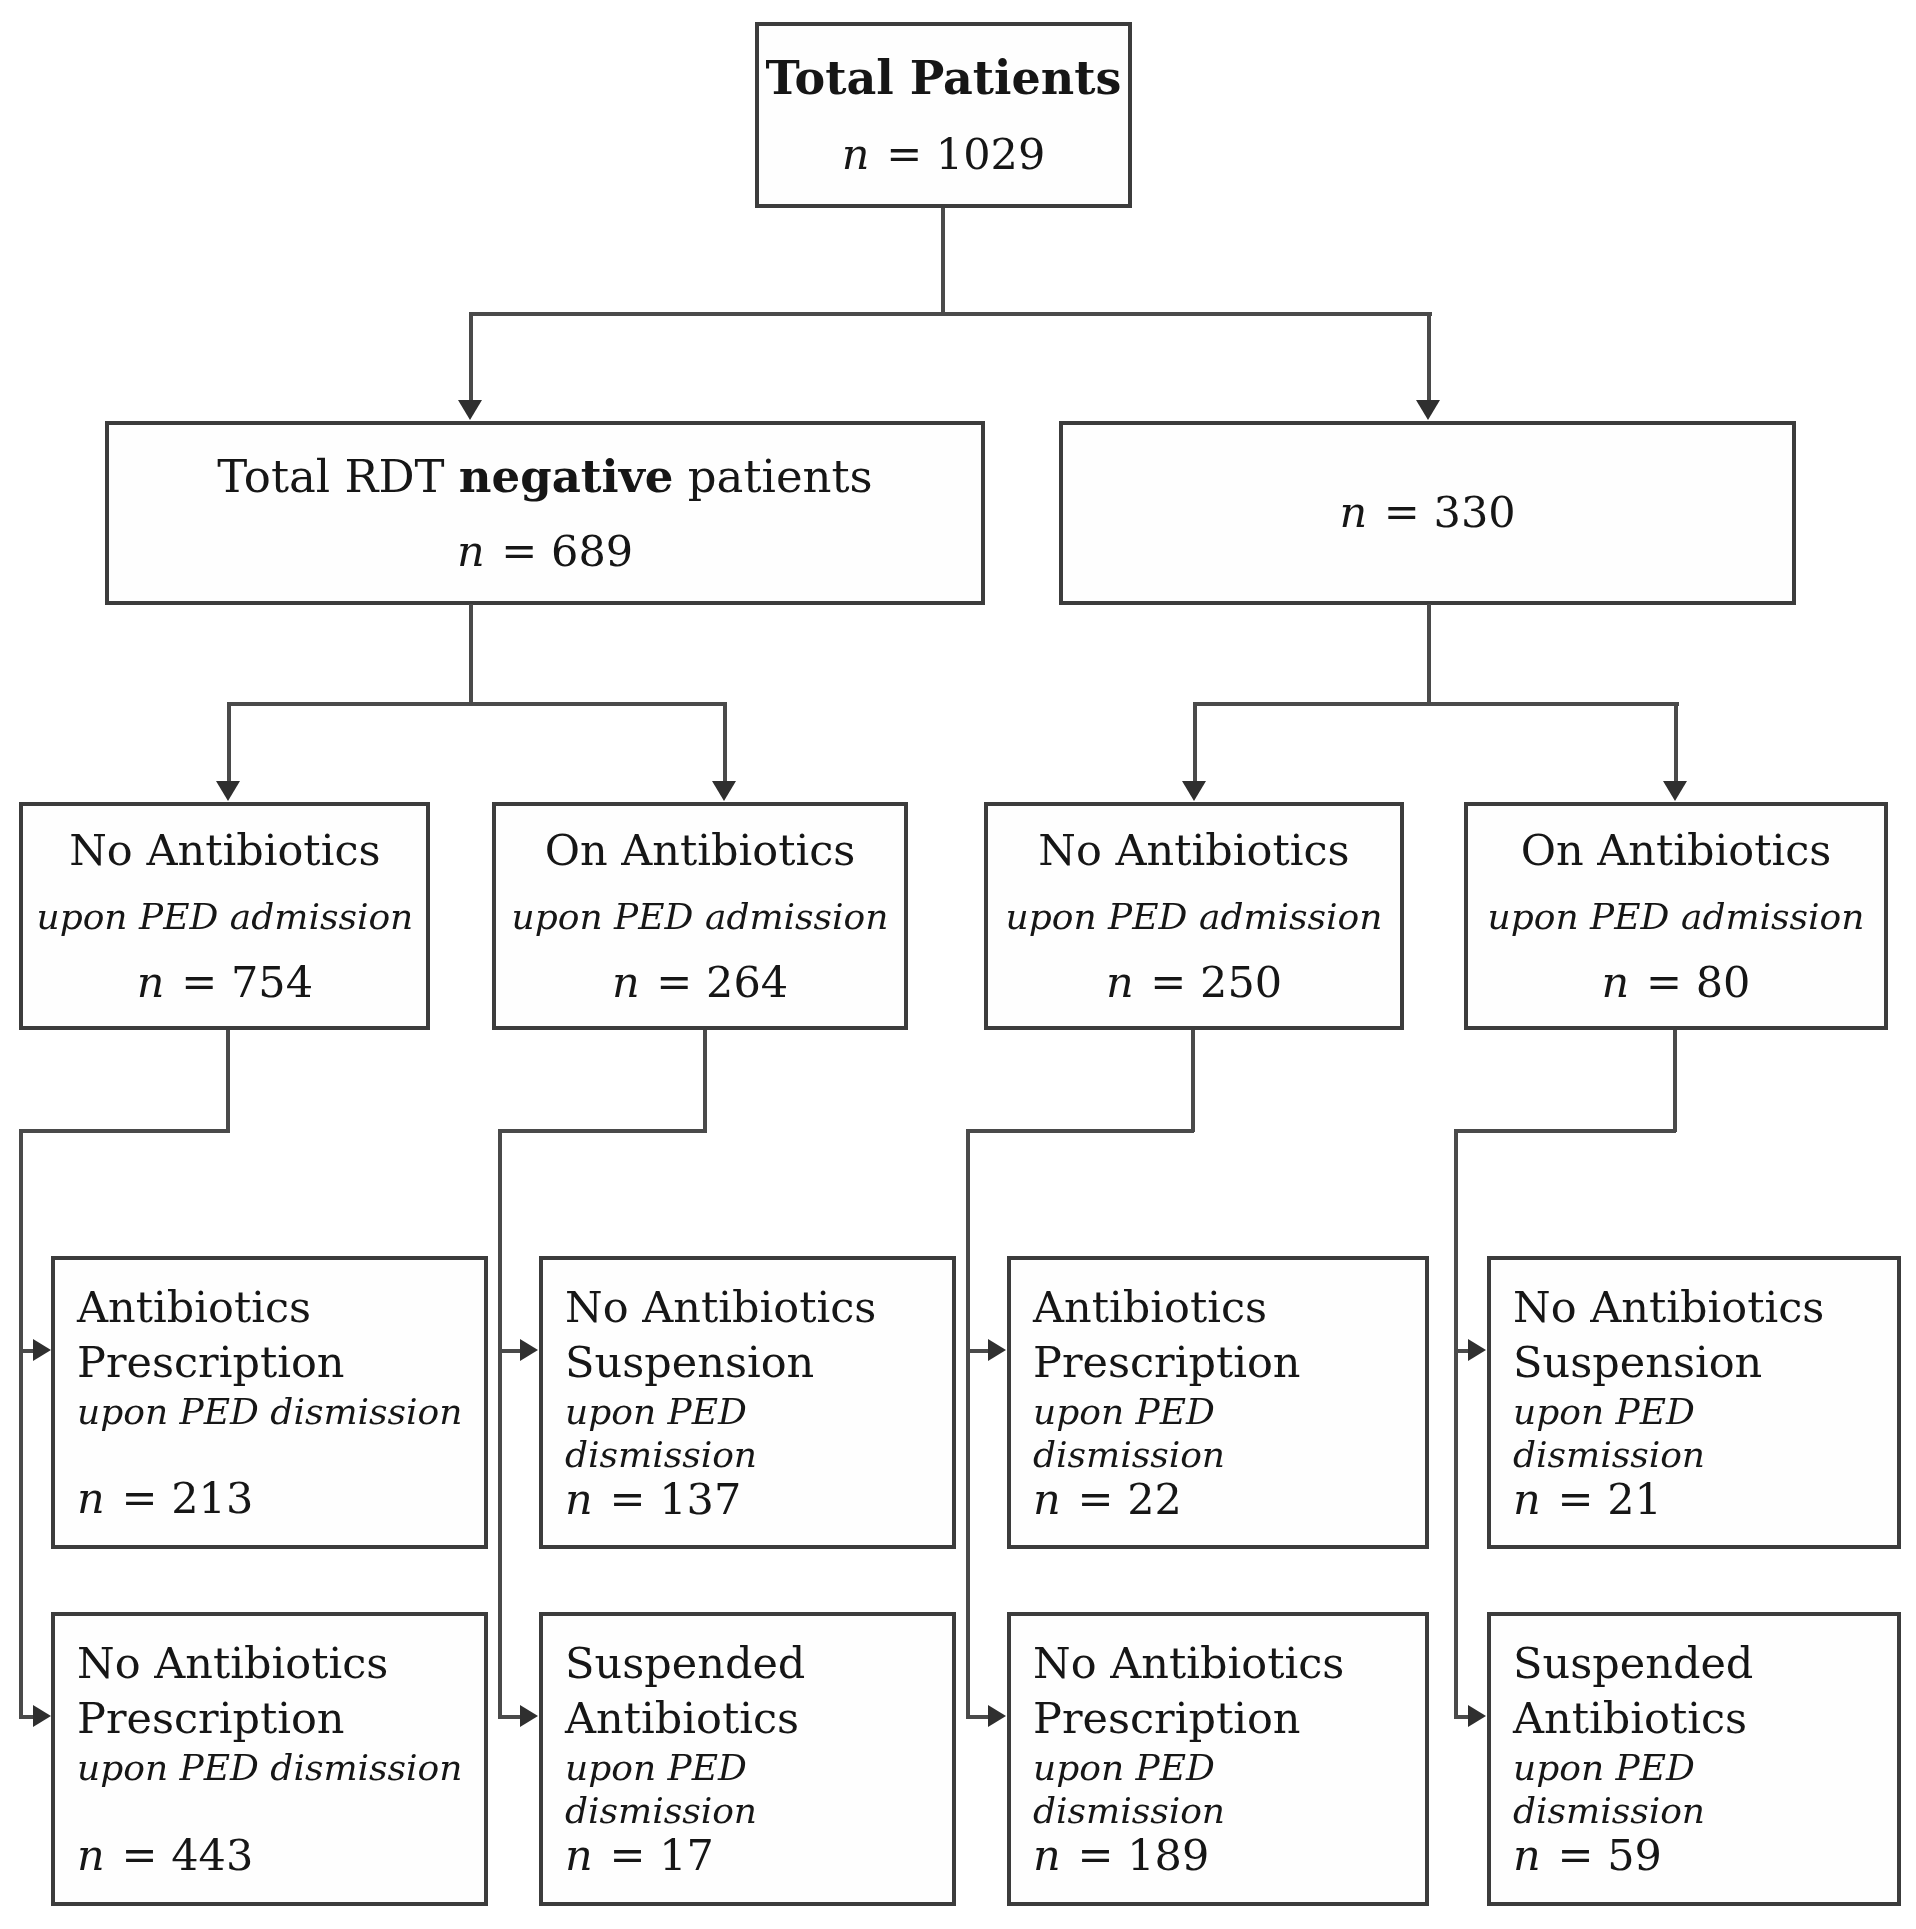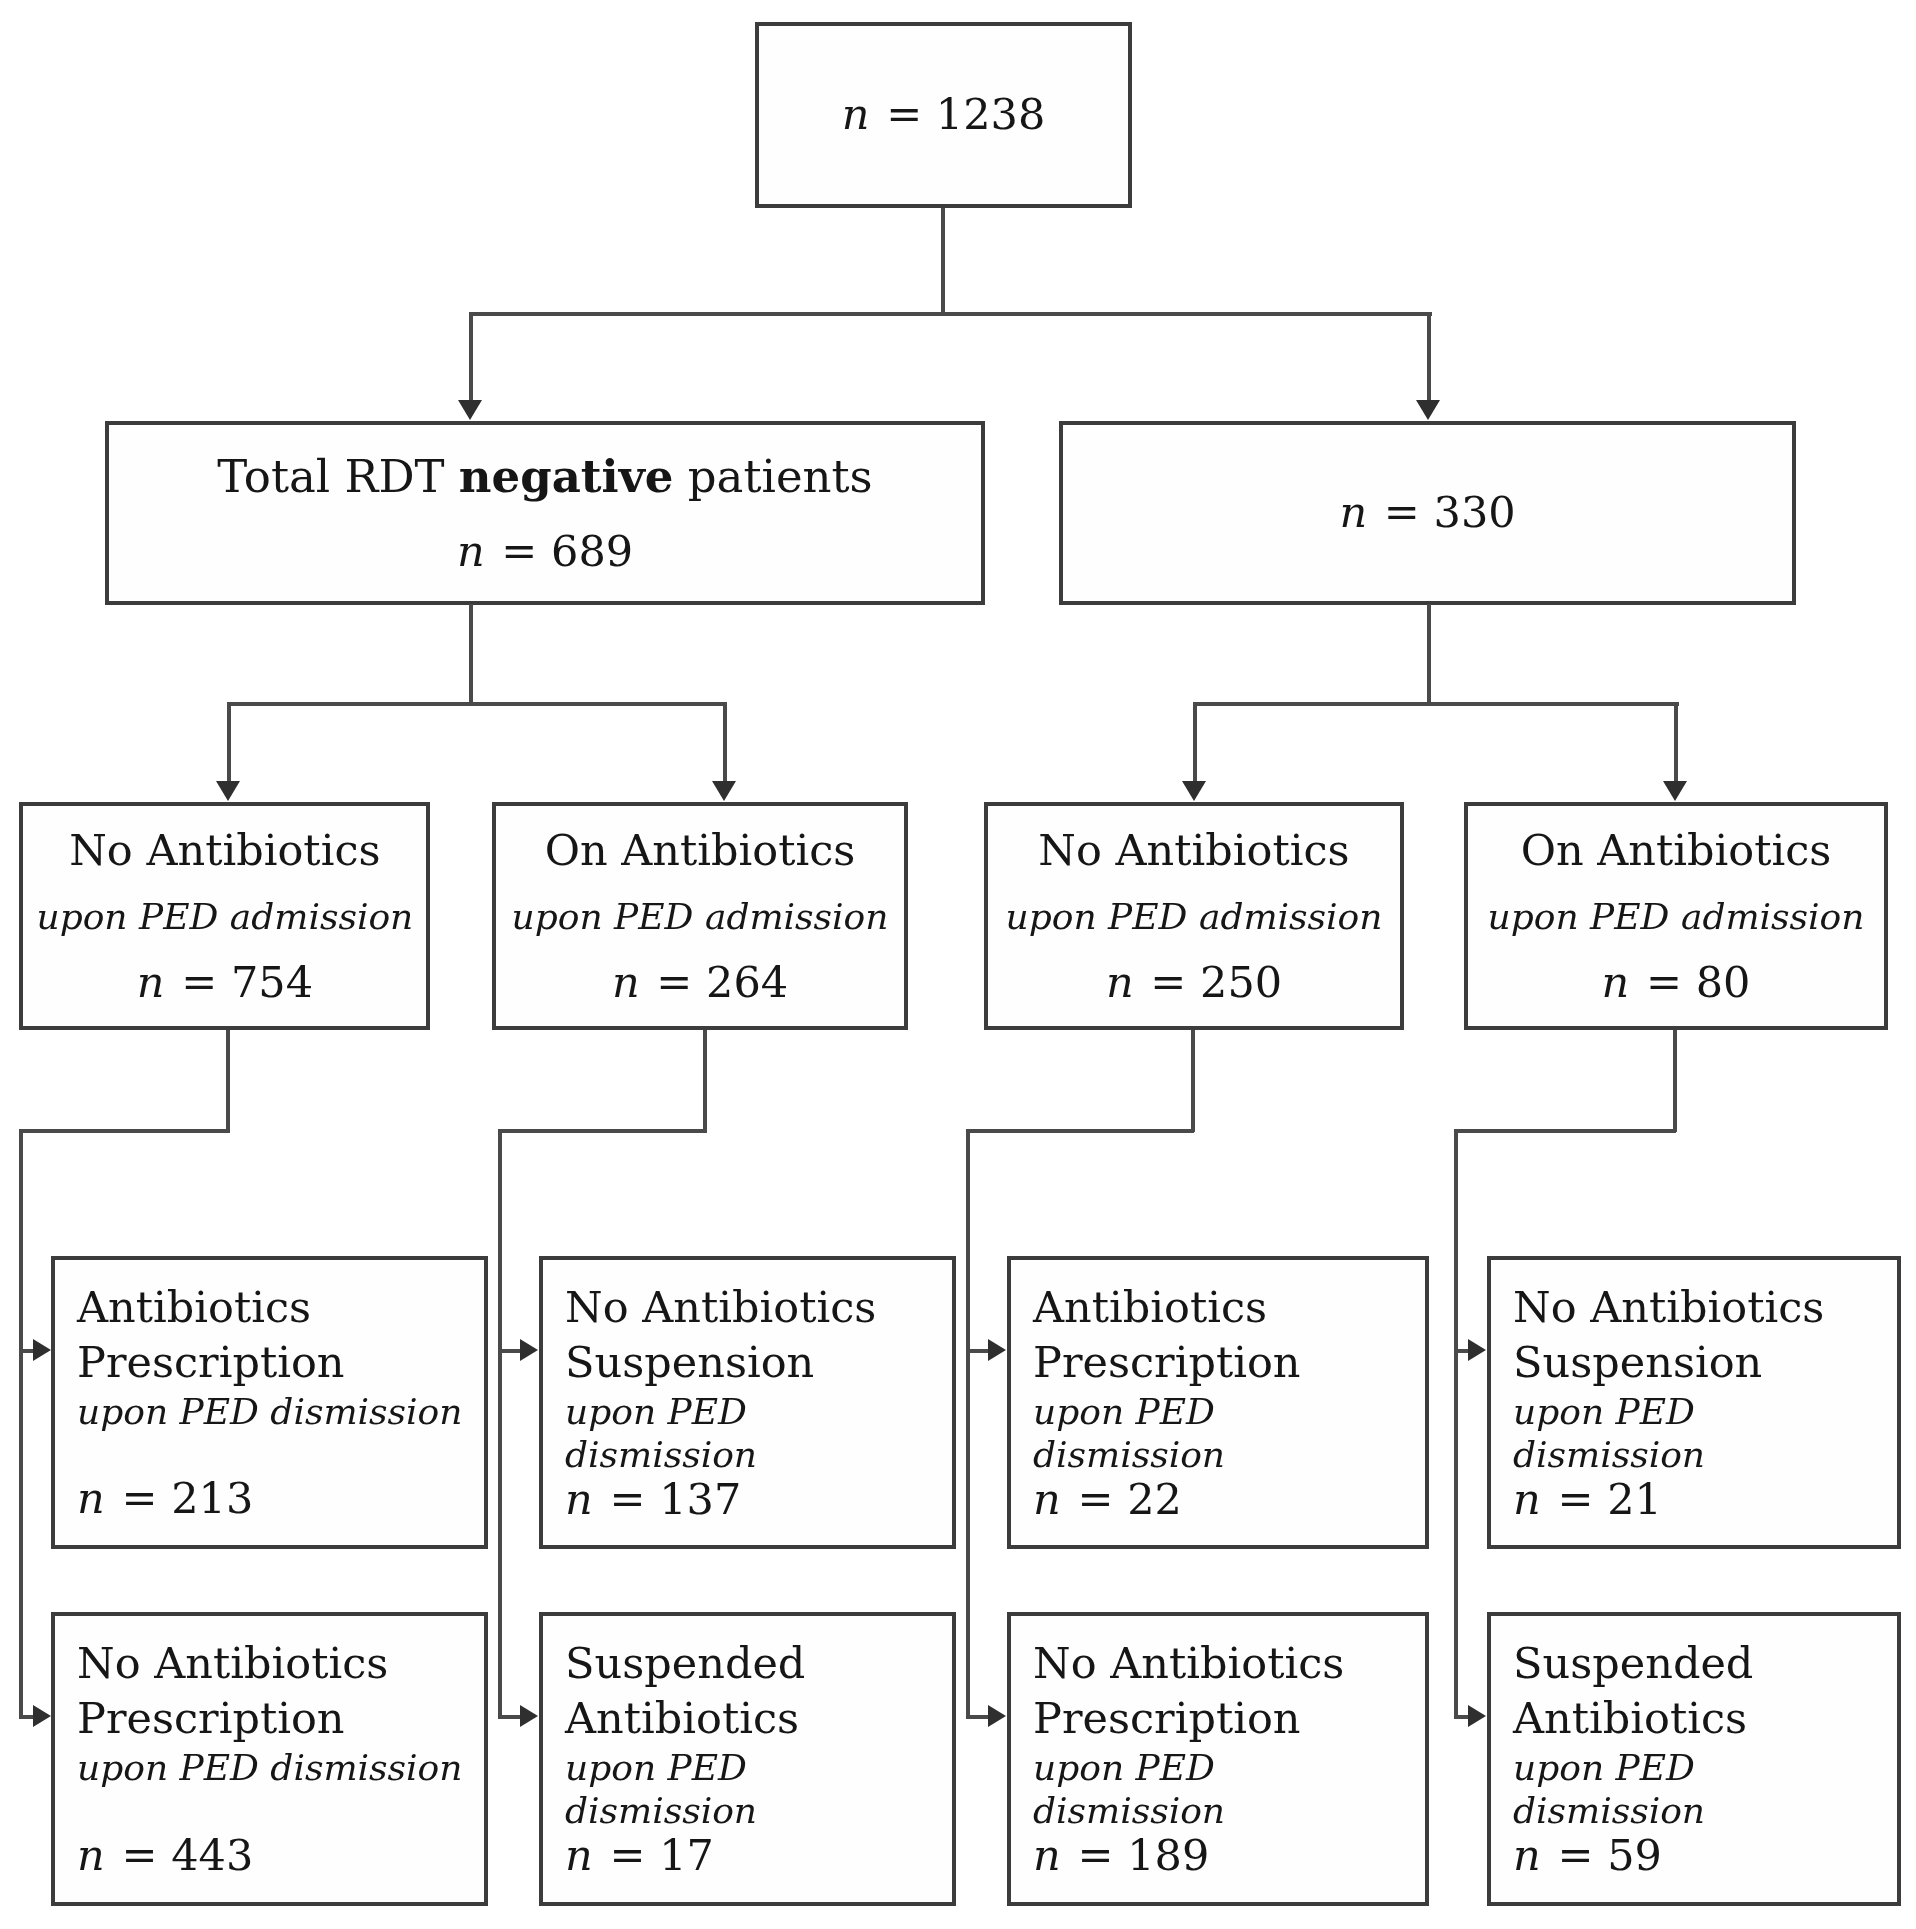--- a/index.html
+++ b/index.html
@@ -34,21 +34,22 @@
     border-top:11.6px solid transparent;border-bottom:11.6px solid transparent;
     border-left:18.6px solid #2f2f2f;
   }
 </style>
 </head>
 <body>
 
 <div class="canvas">
 
   <div class="box center" style="left:755px;top:22px;width:377px;height:186px;">
-    <div class="nline"><i>n</i><span> = 1238</span></div>
+    <div class="t-l1">Total Patients</div>
+    <div class="nline"><i>n</i><span> = 1029</span></div>
   </div>
 
   <div class="vline" style="left:941px;top:208px;height:108px;"></div>
   <div class="hline" style="left:469px;top:312px;width:963px;"></div>
   <div class="vline" style="left:469px;top:312px;height:91px;"></div>
   <div class="vline" style="left:1427px;top:312px;height:91px;"></div>
   <div class="arr-down" style="left:458px;top:400px;"></div>
   <div class="arr-down" style="left:1416px;top:400px;"></div>
 
   <div class="box center" style="left:105px;top:421px;width:880px;height:184px;">

